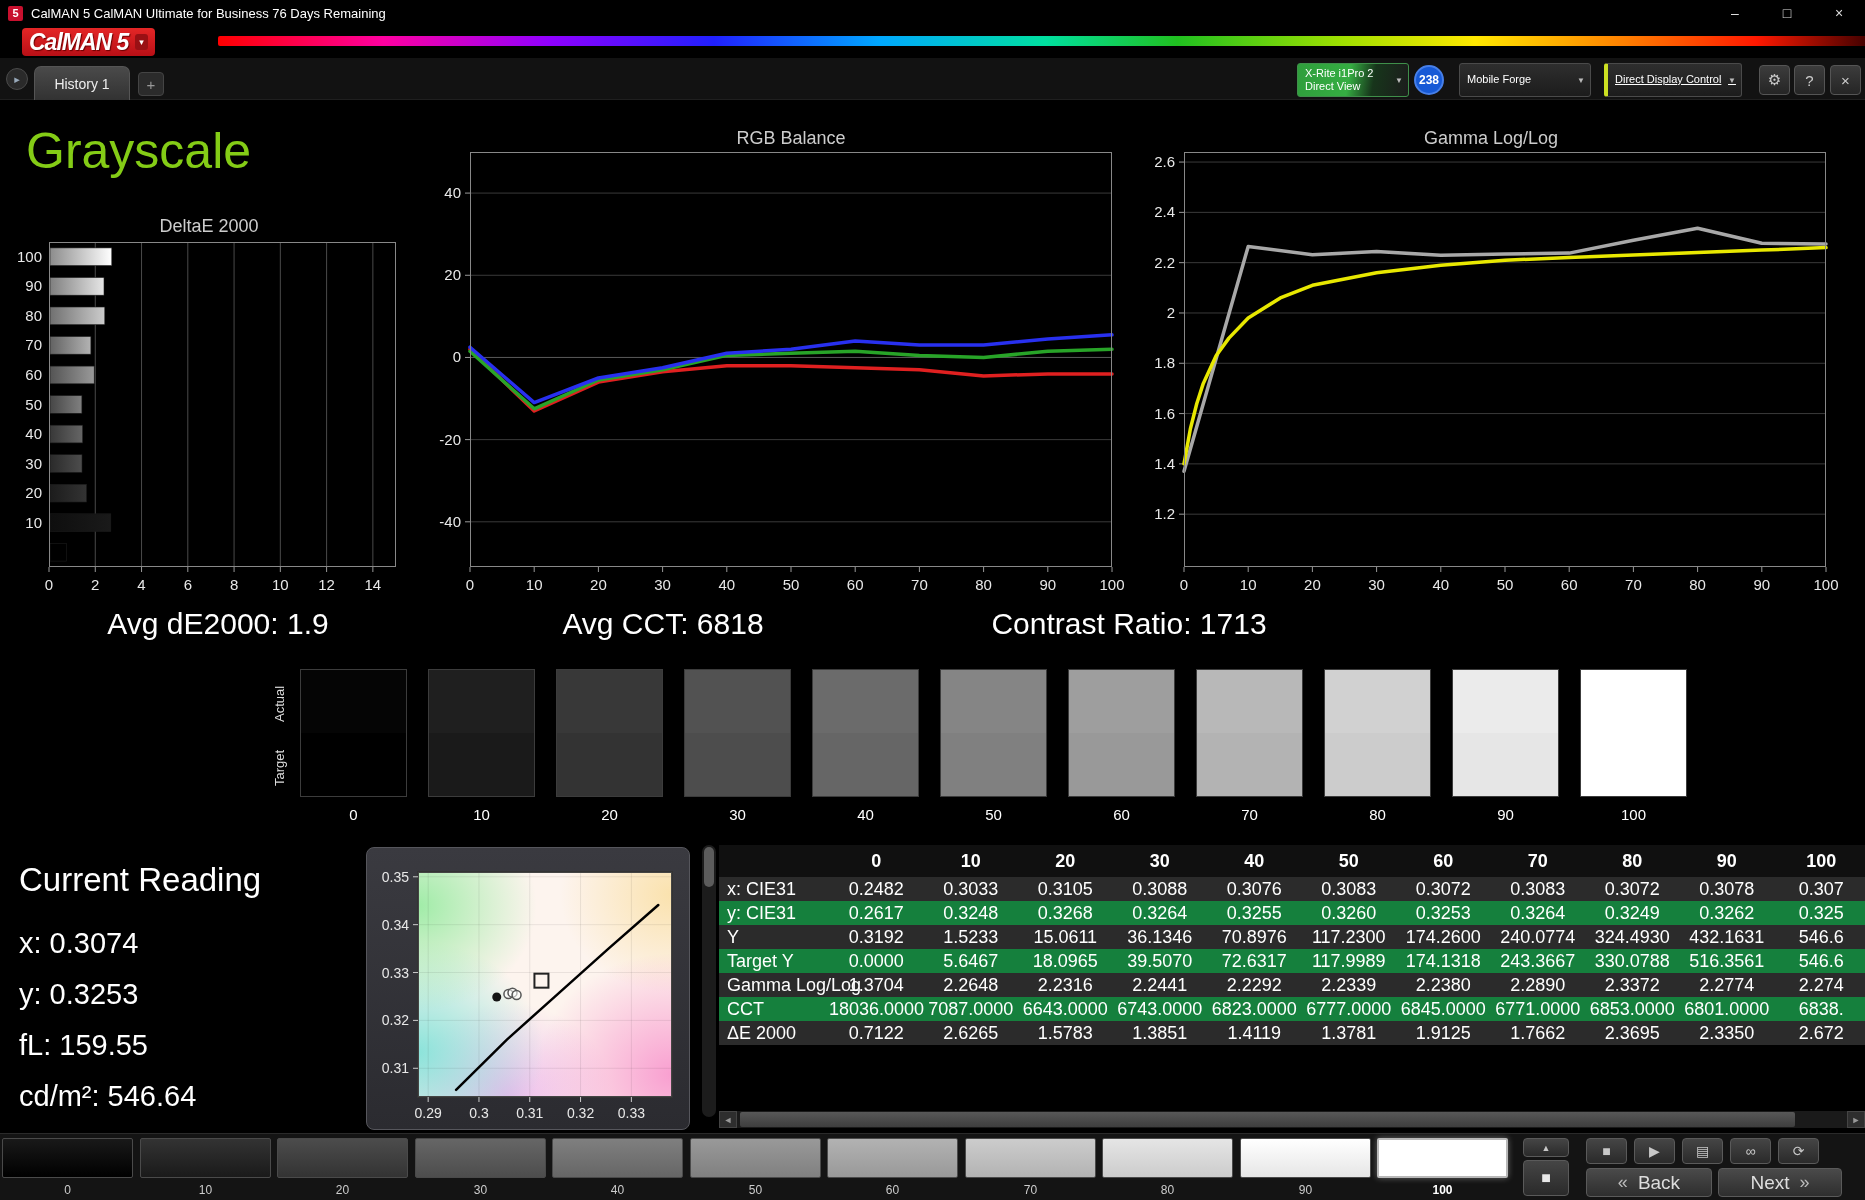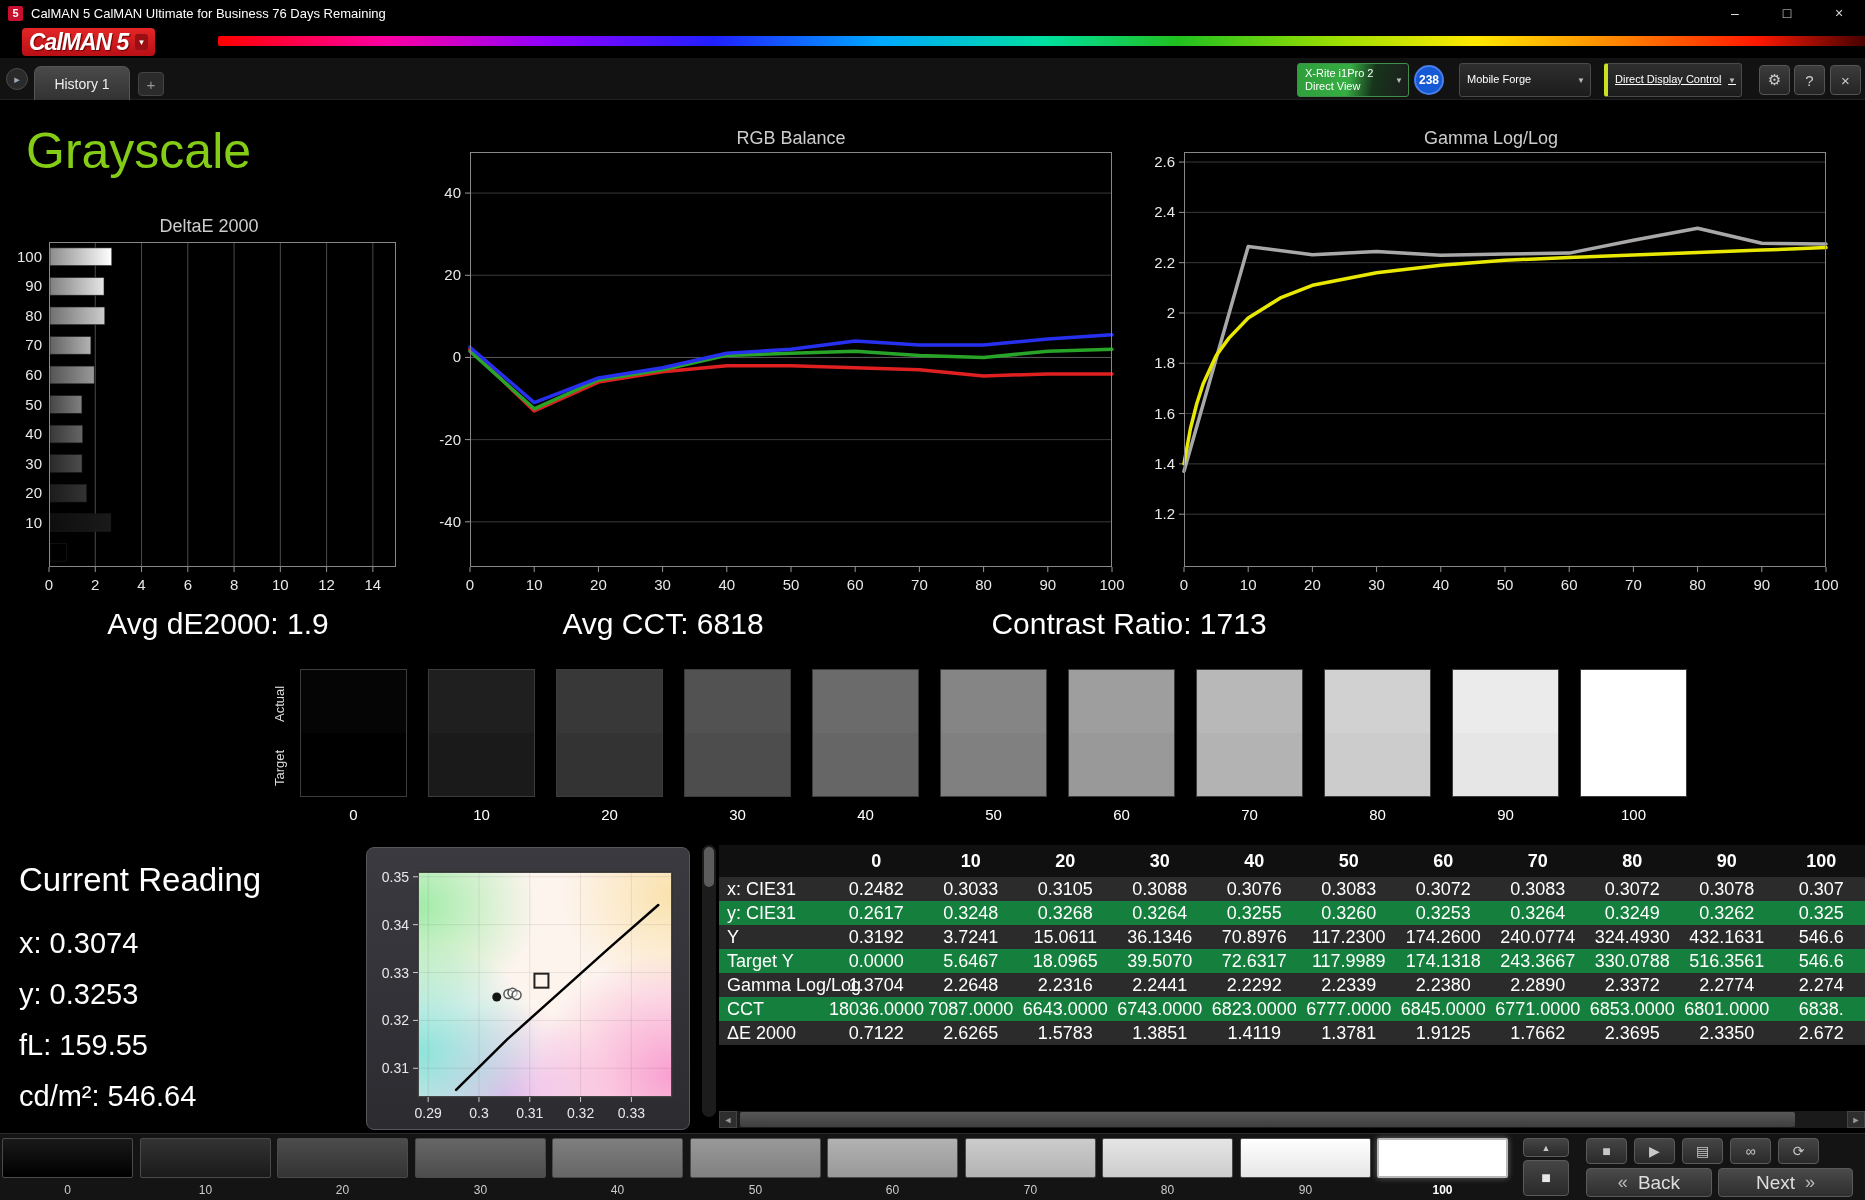--- a/index.html
+++ b/index.html
@@ -96,21 +96,21 @@
   #bottombar{position:absolute;top:1133px;left:0;width:100%;height:67px;background:#141414;border-top:1px solid #2a2a2a;}
   .level-btn{position:absolute;top:4px;width:131px;height:40px;border:1px solid #4a4a4a;border-radius:2px;}
   .level-btn.selected{border:2px solid #b8b8b8;box-shadow:0 0 6px rgba(255,255,255,.35);}
   .level-num{position:absolute;top:49px;width:131px;text-align:center;font-size:12px;color:#ccc;}
   .level-num.selected{font-weight:bold;color:#fff;}
   #up-btn{position:absolute;left:1523px;top:4px;width:46px;height:19px;background:linear-gradient(#454545,#2a2a2a);border:1px solid #5a5a5a;border-radius:4px;color:#c8c8c8;display:flex;align-items:center;justify-content:center;font-size:9px;}
   #sq-btn{position:absolute;left:1523px;top:26px;width:46px;height:36px;background:linear-gradient(#454545,#2a2a2a);border:1px solid #5a5a5a;border-radius:4px;color:#e8e8e8;display:flex;align-items:center;justify-content:center;font-size:16px;}
   .ctrl-btn{position:absolute;top:4px;width:41px;height:26px;background:linear-gradient(#454545,#2a2a2a);border:1px solid #5a5a5a;border-radius:4px;color:#c8c8c8;display:flex;align-items:center;justify-content:center;font-size:14px;}
   .nav-btn{position:absolute;top:34px;height:29px;background:linear-gradient(#4a4a4a,#2e2e2e);border:1px solid #5a5a5a;border-radius:4px;color:#ddd;display:flex;align-items:center;justify-content:center;gap:10px;font-size:19px;}
   #back-btn{left:1586px;width:126px;}
-  #next-btn{left:1718px;width:135px;}
+  #next-btn{left:1718px;width:124px;}
   .nav-arrow{font-size:18px;color:#bbb;}
 </style>
 </head>
 <body>
 
 <div id="app">
 
   <div id="titlebar">
     <div id="title-icon">5</div>
     <div id="title-text">CalMAN 5 CalMAN Ultimate for Business 76 Days Remaining</div>
@@ -481,21 +481,21 @@
           <div class="tcell">0.3260</div>
           <div class="tcell">0.3253</div>
           <div class="tcell">0.3264</div>
           <div class="tcell">0.3249</div>
           <div class="tcell">0.3262</div>
           <div class="tcell">0.325</div>
         </div>
         <div class="trow dark">
           <div class="tlabel">Y</div>
           <div class="tcell">0.3192</div>
-          <div class="tcell">3.7241</div>
+          <div class="tcell">1.5233</div>
           <div class="tcell">15.0611</div>
           <div class="tcell">36.1346</div>
           <div class="tcell">70.8976</div>
           <div class="tcell">117.2300</div>
           <div class="tcell">174.2600</div>
           <div class="tcell">240.0774</div>
           <div class="tcell">324.4930</div>
           <div class="tcell">432.1631</div>
           <div class="tcell">546.6</div>
         </div>

